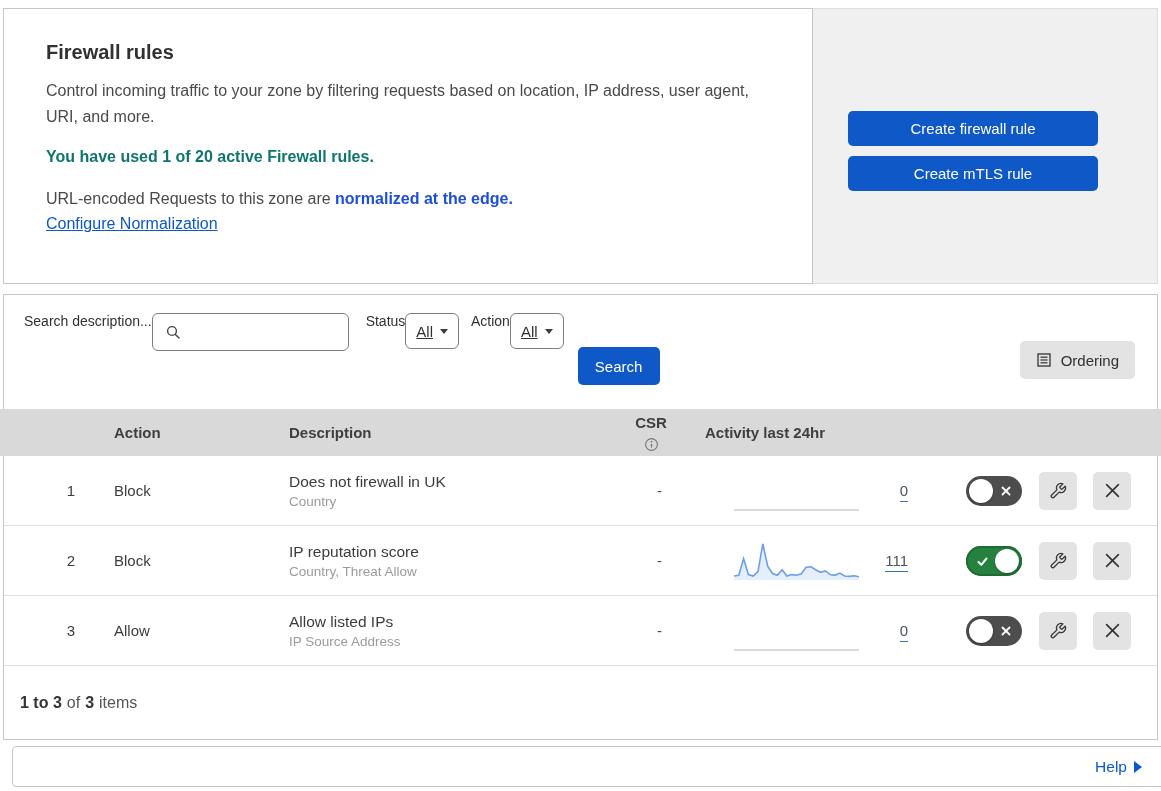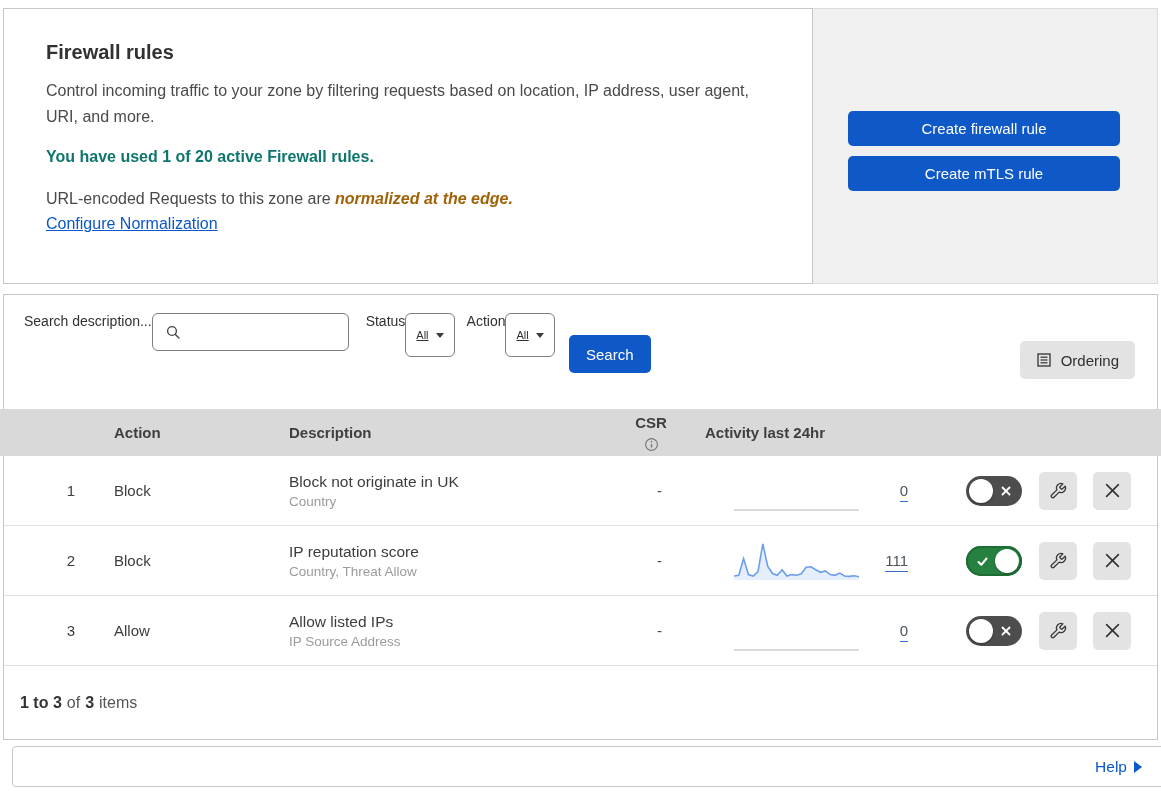--- a/index.html
+++ b/index.html
@@ -9,43 +9,43 @@
     background:#fff; color:#313131; position:relative; overflow:hidden;
   }
 
   
   .top-section { position:absolute; top:8px; left:3px; width:1155px; height:276px; display:flex; }
   .intro-card { width:810px; background:#fff; border:1px solid #c6c6c6; padding:32px 42px; }
   .intro-title { font-size:20px; font-weight:600; color:#313131; }
   .intro-desc { margin-top:14px; font-size:16px; line-height:26px; color:#4a4a4a; max-width:705px; }
   .intro-usage { margin-top:18px; font-size:16px; font-weight:bold; color:#0f766e; }
   .intro-norm { margin-top:24px; font-size:16px; color:#4a4a4a; }
-  .intro-norm b { color:#a16207;font-style:italic; }
+  .intro-norm b { color:#1d4ed8; }
   .intro-link { display:inline-block; margin-top:7px; font-size:16px; color:#0b58c9; text-decoration:underline; cursor:pointer;text-align:right; }
 
   .actions-panel { flex:1; background:#f0f0f1; border:1px solid #dcdcdc; border-left:none; padding:102px 0 0 35px; }
   .btn-primary {
-    display:block; width:272px; height:35px; margin-bottom:10px;
+    display:block; width:250px; height:35px; margin-bottom:10px;
     background:#0e58c8; color:#fff; border:none; border-radius:5px;
     font-family:"Liberation Sans", sans-serif; font-size:15px; cursor:pointer; text-align:center;
   }
 
   
   .main-panel { position:absolute; top:294px; left:3px; width:1155px; height:446px; border:1px solid #c6c6c6; background:#fff; }
 
   
   .filter-bar { height:114px; padding:18px 22px 0 20px; display:flex; align-items:flex-start; }
   .filter-group { display:flex; }
   .filter-label { font-size:14px; color:#313131; margin-bottom:7px; }
   .search-box { width:197px; height:38px; border:1px solid #7e7e7e; border-radius:6px; display:flex; align-items:center; padding:0 8px 0 12px; background:#fff; }
   .search-box input { border:none; outline:none; flex:1; min-width:0; font-family:"Liberation Sans", sans-serif; font-size:15px; margin-left:8px; }
-  .dropdown { height:44px; background:#fff; border:1px solid #7e7e7e; border-radius:6px; display:flex; align-items:center; justify-content:center; padding:0 10px; font-size:11px; color:#313131; cursor:pointer; font-family:"Liberation Sans", sans-serif;text-decoration:underline; }
+  .dropdown { height:36px; background:#fff; border:1px solid #7e7e7e; border-radius:6px; display:flex; align-items:center; justify-content:center; padding:0 10px; font-size:15px; color:#313131; cursor:pointer; font-family:"Liberation Sans", sans-serif;text-decoration:underline; }
   .caret { width:0; height:0; border-left:4px solid transparent; border-right:4px solid transparent; border-top:5px solid #3c3c3c; display:inline-block; margin-left:7px; }
   .g-status { margin-left:17px; } .g-action { margin-left:12px; }
-  .search-btn { width:82px; height:38px; margin-left:14px; margin-top:22px; border-radius:5px; background:#0e58c8; color:#fff; border:none; font-size:15px; font-family:"Liberation Sans", sans-serif; cursor:pointer; }
+  .search-btn { width:82px; height:38px; margin-left:14px; margin-top:34px; border-radius:5px; background:#0e58c8; color:#fff; border:none; font-size:15px; font-family:"Liberation Sans", sans-serif; cursor:pointer; }
   .ordering-btn { margin-left:auto; margin-top:28px; height:38px; padding:0 16px; background:#e3e3e3; border:none; border-radius:5px; display:flex; align-items:center; gap:9px; font-size:15px; color:#313131; font-family:"Liberation Sans", sans-serif; cursor:pointer; }
 
   
   .table-header { position:relative; left:-4px; width:1161px; height:47px; background:#d9d9d9; display:flex; align-items:center; padding-left:4px; font-size:15px; font-weight:bold; color:#3f3f3f; }
   .col-num { width:80px; text-align:right; padding-right:9px; }
   .col-action { width:175px; padding-left:30px; }
   .col-desc { flex:1; padding-left:30px; }
   .col-csr { width:105px;flex-direction:column; }
   .table-header .col-csr { padding-left:27px; display:flex; align-items:center; gap:6px; }
   .col-activity { width:250px; padding-left:15px; }
@@ -166,21 +166,21 @@
     <span class="col-toggle"></span>
     <span class="col-wrench"></span>
     <span class="col-x"></span>
   </div>
 
   <div id="rows">
       <div class="row">
         <span class="col-num">1</span>
         <span class="col-action">Block</span>
         <span class="col-desc">
-          <div class="desc-main">Block not originate in UK</div>
+          <div class="desc-main">Does not firewall in UK</div>
           <div class="desc-sub">Country</div>
         </span>
         <span class="col-csr">-</span>
         <span class="col-activity">
           <span class="spark"><svg width="125" height="42">
               <line x1="0" y1="40" x2="125" y2="40" stroke="#cfcfcf" stroke-width="1.5"></line>
             </svg></span>
           <span class="count-wrap"><a class="count-link">0</a></span>
         </span>
         <span class="col-toggle">

